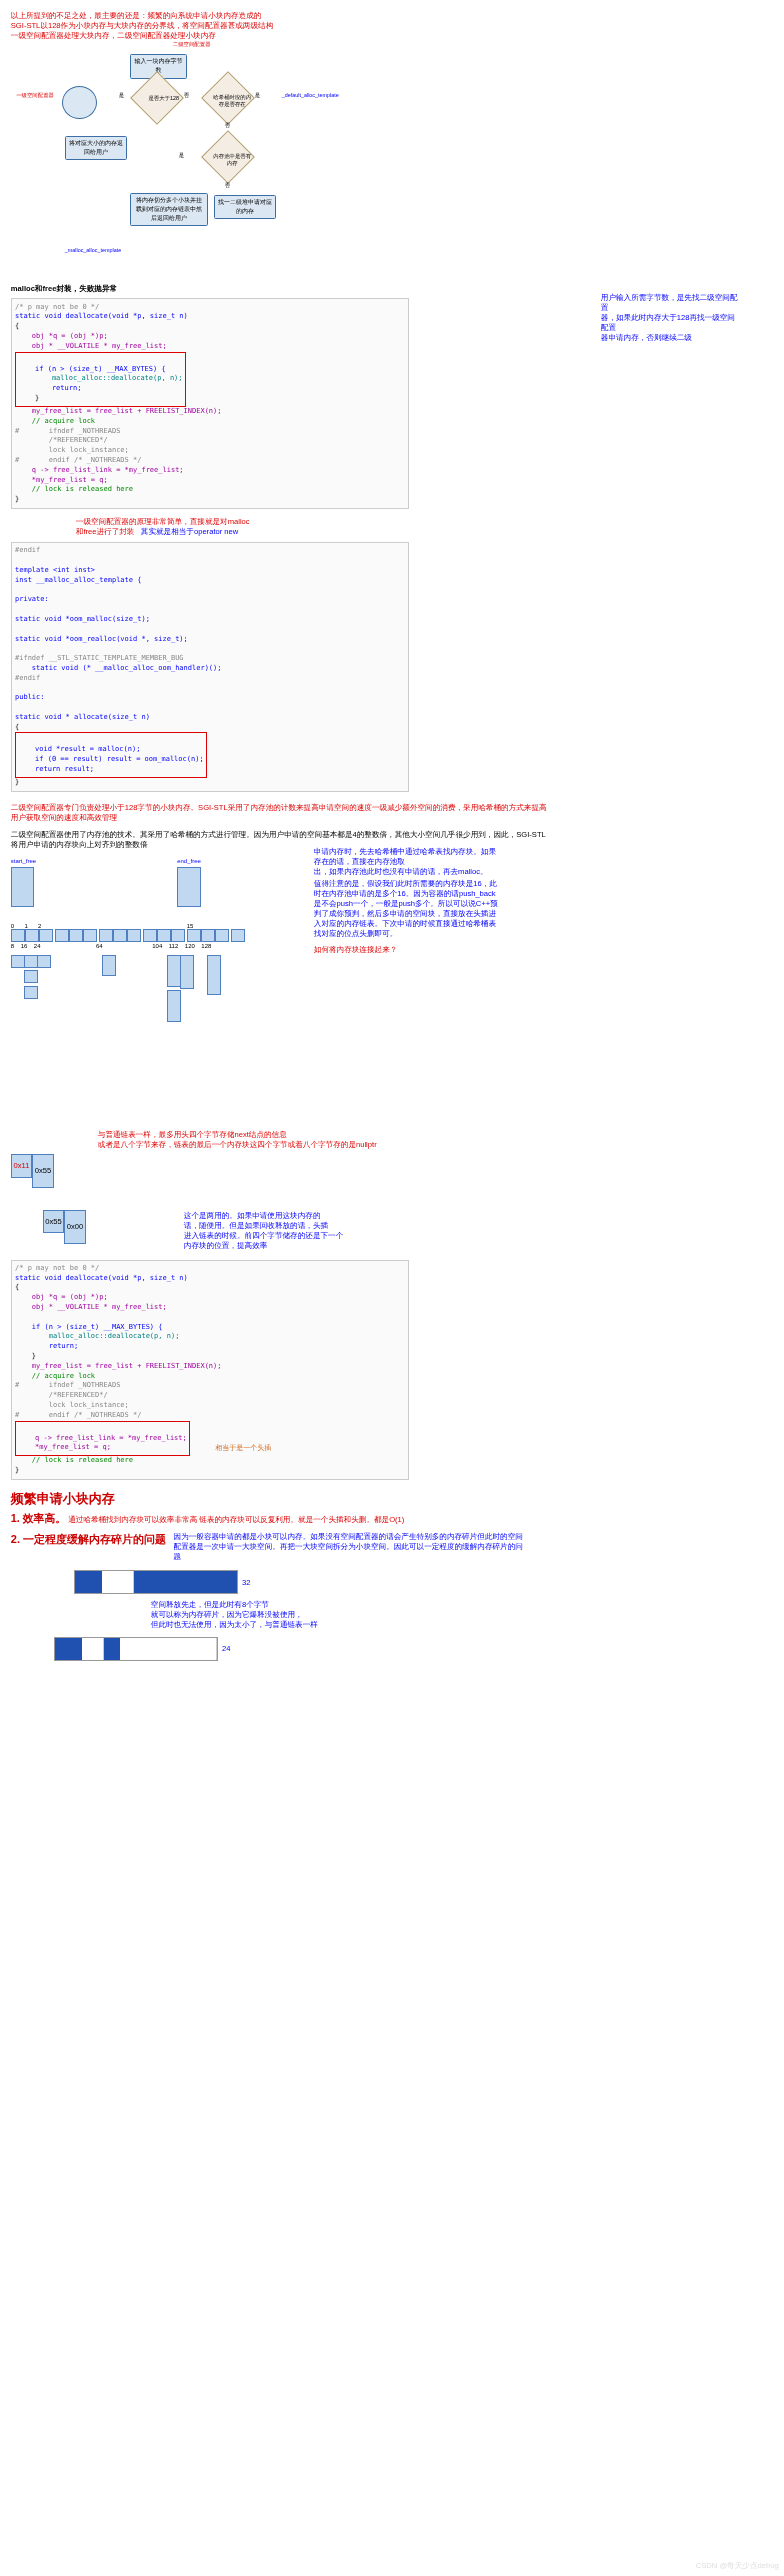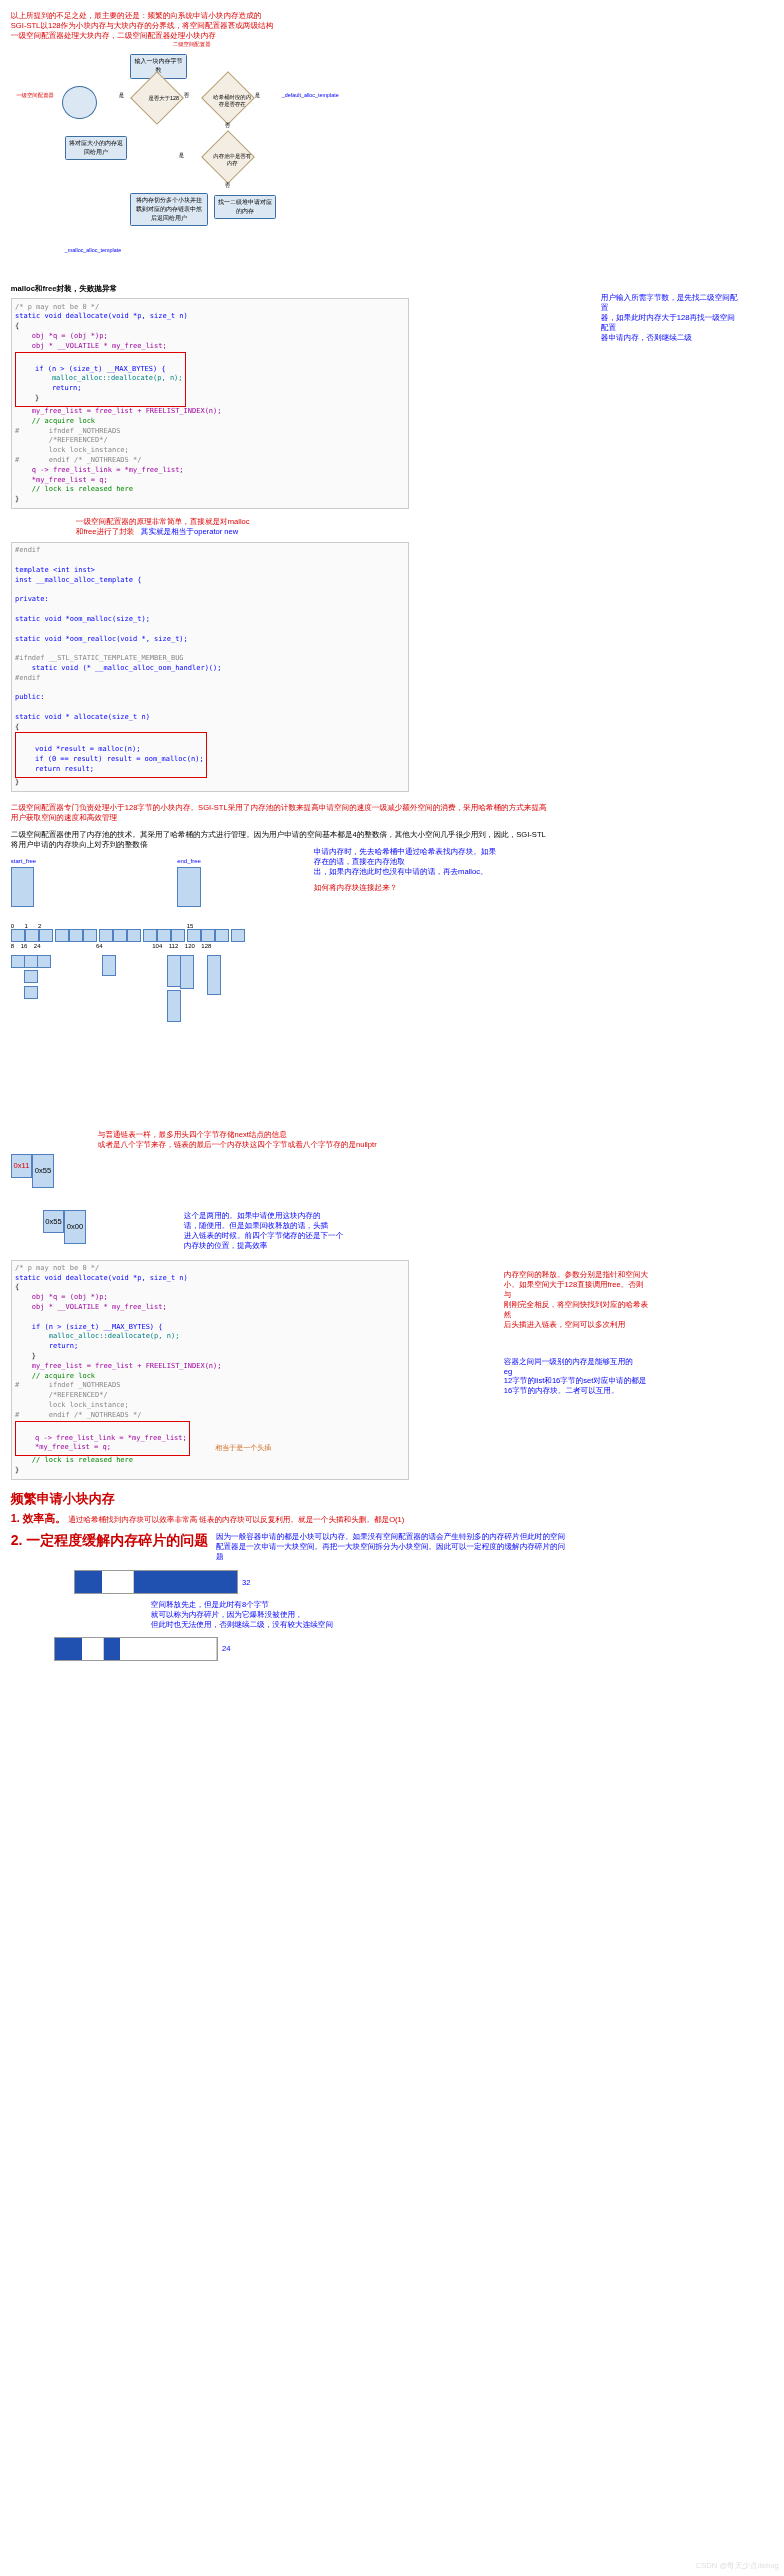--- a/index.html
+++ b/index.html
@@ -271,20 +271,21 @@
         <div style="width:12px;"></div>
         <div style="width:12px;">
             <div class="hash-node" style="height:38px;"></div>
           </div>
       </div>
     </div>
   </div>
   <div style="width:189px;margin-top:-10.8px;">
     <div class="blue-text">申请内存时，先去哈希桶中通过哈希表找内存块。如果存在的话，直接在内存池取</div>
     <div class="blue-text">出，如果内存池此时也没有申请的话，再去malloc。</div>
+    <div class="blue-text" style="margin-top:2.2px;">值得注意的是，假设我们此时所需要的内存块是16，此时在内存池申请的是多个16。因为容器的话push_back是不会push一个，一般是push多个。所以可以说C++预判了成你预判，然后多申请的空间块，直接放在头插进入对应的内存链表。下次申请的时候直接通过哈希桶表找对应的位点头删即可。</div>
     <div class="red-text" style="margin-top:5.4px;">如何将内存块连接起来？</div>
   </div>
 </div>
 
 <div style="margin-top:108px;position:relative;">
   <div class="red-text" style="margin-left:87px;">与普通链表一样，最多用头四个字节存储next结点的信息</div>
   <div class="red-text" style="margin-left:87px;">或者是八个字节来存，链表的最后一个内存块这四个字节或着八个字节存的是nullptr</div>
   <div style="display:flex;align-items:center;margin-top:4.3px;">
     <div class="link-node-dual">
       <div class="link-half red-text">0x11</div>
@@ -299,31 +300,20 @@
     </div>
   </div>
   <div class="blue-text" style="position:absolute;left:173px;top:65px;width:162px;margin-top:16px;">
     <div>这个是两用的。如果申请使用这块内存的</div>
     <div>话，随便用。但是如果回收释放的话，头插</div>
     <div>进入链表的时候。前四个字节储存的还是下一个内存块的位置，提高效率</div>
   </div>
 </div>
 
 <div style="position:relative;margin-top:16px;">
-  <div style="position:absolute;right:124px;top:10.8px;width:146px;">
-    <div class="red-text">内存空间的释放。参数分别是指针和空间大</div>
-    <div class="red-text">小。如果空间大于128直接调用free。否则与</div>
-    <div><span class="red-text">刚刚完全相反，将空间快找到对应的哈希表然</span></div>
-    <div class="red-text">后头插进入链表，空间可以多次利用</div>
-    <div class="blue-text" style="margin-top:27px;">
-      <div>容器之间同一级别的内存是能够互用的</div>
-      <div>eg</div>
-      <div>12字节的list和16字节的set对应申请的都是16字节的内存块。二者可以互用。</div>
-    </div>
-  </div>
 
   <pre class="code code-box"><span class="gray-text">/* p may not be 0 */</span>
 <span class="blue-text">static void deallocate(void *p, size_t n)</span>
 <span>{</span>
 <span class="purple-text">    obj *q = (obj *)p;</span>
 <span class="purple-text">    obj * __VOLATILE * my_free_list;</span>
 
 <span class="blue-text">    if (n &gt; (size_t) __MAX_BYTES) {</span>
 <span class="teal-text">        malloc_alloc::deallocate(p, n);</span>
 <span class="blue-text">        return;</span>
@@ -341,37 +331,37 @@
 <span>}</span></pre>
 </div>
 
 <h2 class="red-h">频繁申请小块内存</h2>
 <div>
   <span class="num-label" style="font-size:10.8px;">1. 效率高。</span>
   <span class="red-text">通过哈希桶找到内存块可以效率非常高     链表的内存块可以反复利用。就是一个头插和头删。都是O(1)</span>
 </div>
 
 <div style="margin-top:5.4px;">
-  <span class="num-label" style="font-size:14px;">2. 一定程度缓解内存碎片的问题</span>
+  <span class="num-label" style="font-size:11px;">2. 一定程度缓解内存碎片的问题</span>
   <span class="blue-text" style="margin-left:5.4px;display:inline-block;width:352px;vertical-align:top;">因为一般容器申请的都是小块可以内存。如果没有空间配置器的话会产生特别多的内存碎片但此时的空间配置器是一次申请一大块空间。再把一大块空间拆分为小块空间。因此可以一定程度的缓解内存碎片的问题</span>
 </div>
 
 <div class="frag-diagram" style="margin-top:8.7px;margin-left:43px;">
   <div style="display:flex;align-items:center;padding-left:20px;">
     <div class="frag-bar">
       <div class="frag-seg frag-blue" style="width:27px;"></div>
       <div class="frag-seg frag-white" style="width:32px;"></div>
       <div class="frag-seg frag-blue" style="width:103px;"></div>
     </div>
     <span class="blue-text" style="margin-left:4.3px;">32</span>
   </div>
   <div class="blue-text" style="margin:6.5px 0 6.5px 97px;width:189px;">
     <div>空间释放先走，但是此时有8个字节</div>
     <div>就可以称为内存碎片，因为它爆释没被使用，</div>
-    <div>但此时也无法使用，否则继续二级，没有较大连续空间</div>
+    <div>但此时也无法使用，因为太小了，与普通链表一样</div>
   </div>
   <div style="display:flex;align-items:center;">
     <div class="frag-bar">
       <div class="frag-seg frag-blue" style="width:27px;"></div>
       <div class="frag-seg frag-white" style="width:21.7px;"></div>
       <div class="frag-seg frag-blue" style="width:16px;"></div>
       <div class="frag-seg frag-white" style="width:97px;"></div>
     </div>
     <span class="blue-text" style="margin-left:4.3px;">24</span>
   </div>

